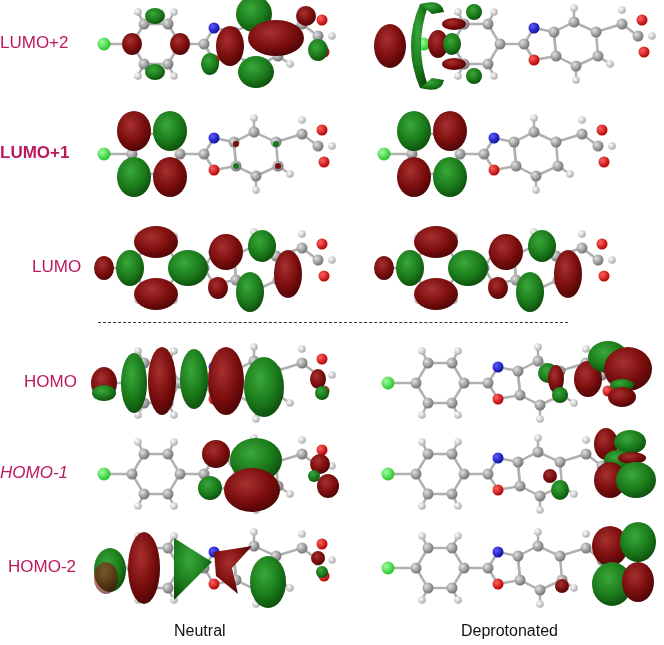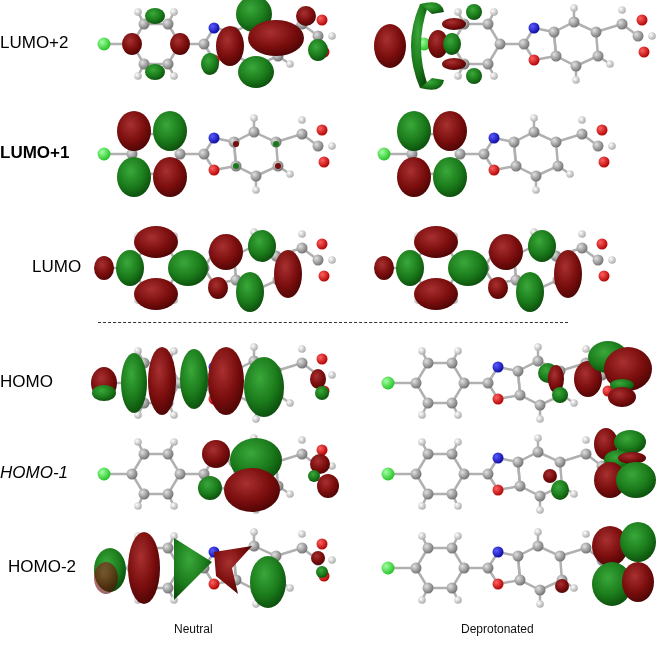--- a/index.html
+++ b/index.html
@@ -1,31 +1,31 @@
 <!DOCTYPE html>
 <html><head>
 <meta charset="utf-8">
 <style>
   html, body { margin: 0; padding: 0; background: #ffffff; }
   body { width: 664px; height: 645px; position: relative; overflow: hidden;
          font-family: "Liberation Sans", "DejaVu Sans", sans-serif; }
-  .row-label { position: absolute; left: 0; font-size: 17px; color: #000000; white-space: nowrap; }
+  .row-label { position: absolute; left: 0; font-size: 17px; color: #be185d; white-space: nowrap; }
   .panel { position: absolute; }
-  .col-label { position: absolute; font-size: 12px; color: #111; top: 622px; }
+  .col-label { position: absolute; font-size: 16px; color: #111; top: 622px; }
   .divider { position: absolute; left: 98px; top: 322px; width: 470px; height: 0;
              border-top: 1.5px dashed #333; }
   svg { display: block; }
 </style>
 </head>
 <body>
 
 <div class="row-label" style="top:33px;">LUMO+2</div>
 <div class="row-label" style="top:143px;font-weight:bold;">LUMO+1</div>
 <div class="row-label" style="top:257px;margin-left:32px;">LUMO</div>
-<div class="row-label" style="top:372px;">HOMO</div>
+<div class="row-label" style="top:372px;padding-left:24px;">HOMO</div>
 <div class="row-label" style="top:463px;font-style:italic;">HOMO-1</div>
 <div class="row-label" style="top:557px;padding-left:8px;">HOMO-2</div>
 
 <div class="divider"></div>
 
 <svg width="0" height="0" style="position:absolute">
   <defs>
     <radialGradient id="gG" cx="40%" cy="35%" r="70%">
       <stop offset="0%" stop-color="#3aa83a"></stop>
         <stop offset="60%" stop-color="#1a7a1a"></stop>

